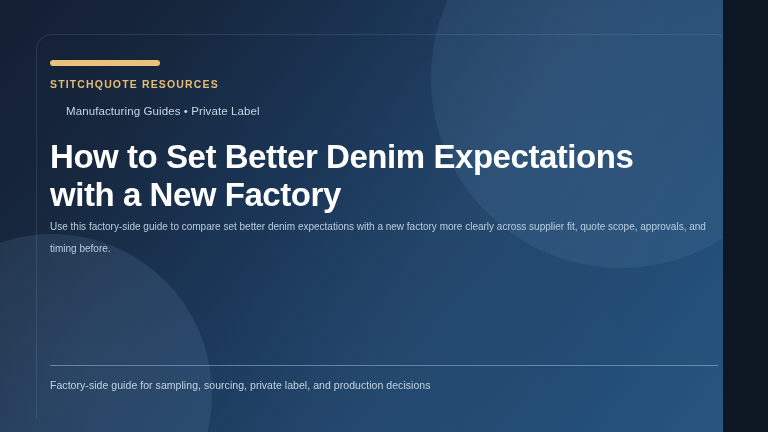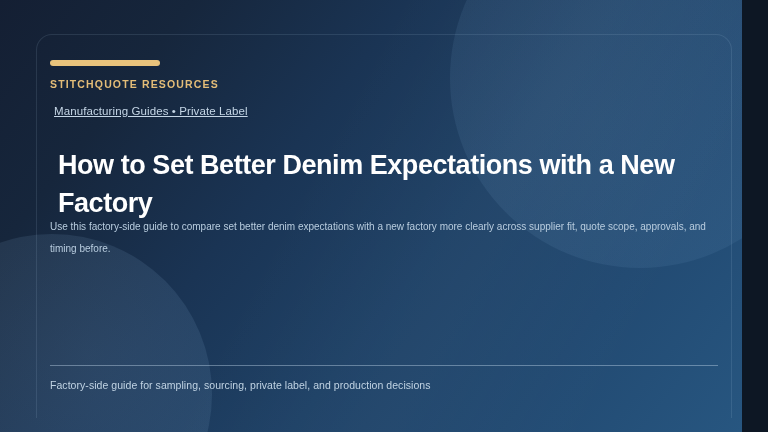--- a/index.html
+++ b/index.html
@@ -19,21 +19,20 @@
     height: 432px;
     overflow: hidden;
     background:
       linear-gradient(128deg,
         #141f33 0%,
         #16263c 18%,
         #1a3454 38%,
         #1e4166 58%,
         #224a72 78%,
         #275680 100%);
-    padding-left: 19px;
   }
 
   
   .blob {
     position: absolute;
     border-radius: 50%;
     pointer-events: none;
   }
   .blob-tr {
     width: 380px;
@@ -105,36 +104,35 @@
     left: 0;
     top: 44px;
     font-size: 10.5px;
     font-weight: bold;
     letter-spacing: 1.15px;
     color: #e4bd78;
   }
 
   .kicker {
     position: absolute;
-    left: 4px;
+    left: 16px;
     top: 71px;
     font-size: 11.5px;
     font-weight: normal;
     letter-spacing: 0.1px;
     color: #c5d6e6;
-    text-decoration: underline;
   }
 
   .headline {
     position: absolute;
     left: 0;
     top: 104px;
     width: 620px;
-    margin: 8px;
-    font-size: 27px;
+    margin: 0;
+    font-size: 33px;
     line-height: 38px;
     font-weight: bold;
     letter-spacing: -0.45px;
     color: #ffffff;
   }
 
   .summary {
     position: absolute;
     left: 0;
     top: 182px;

